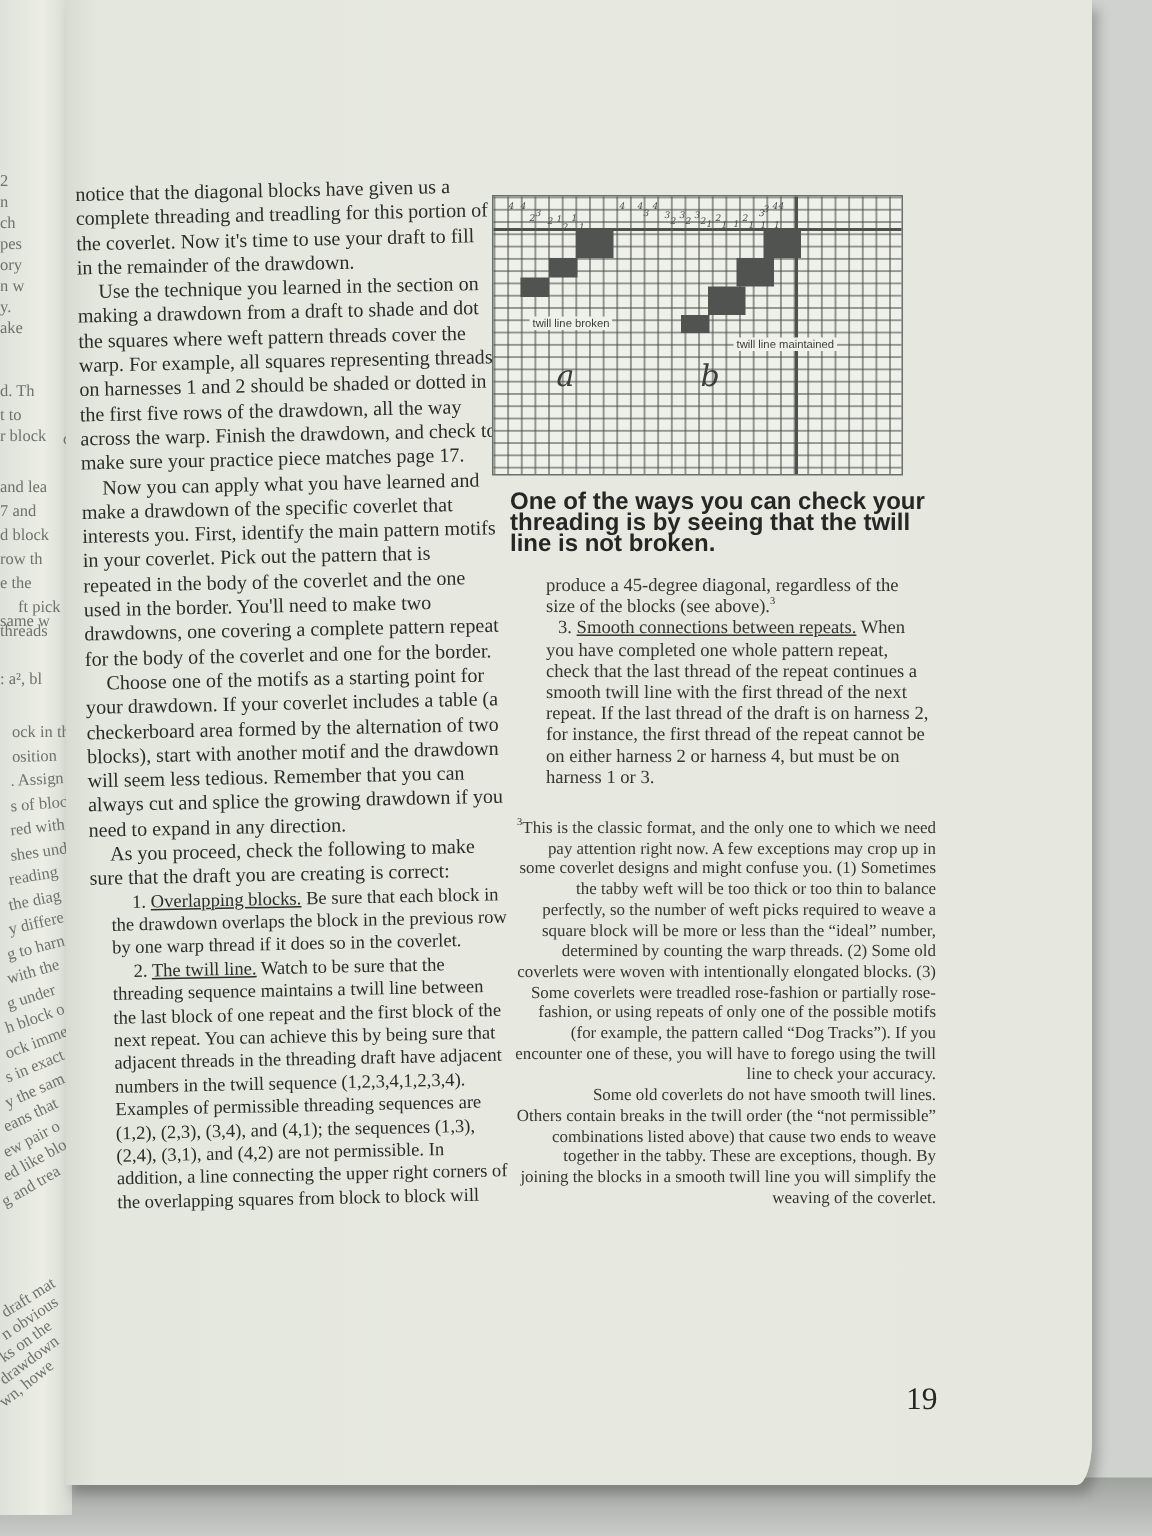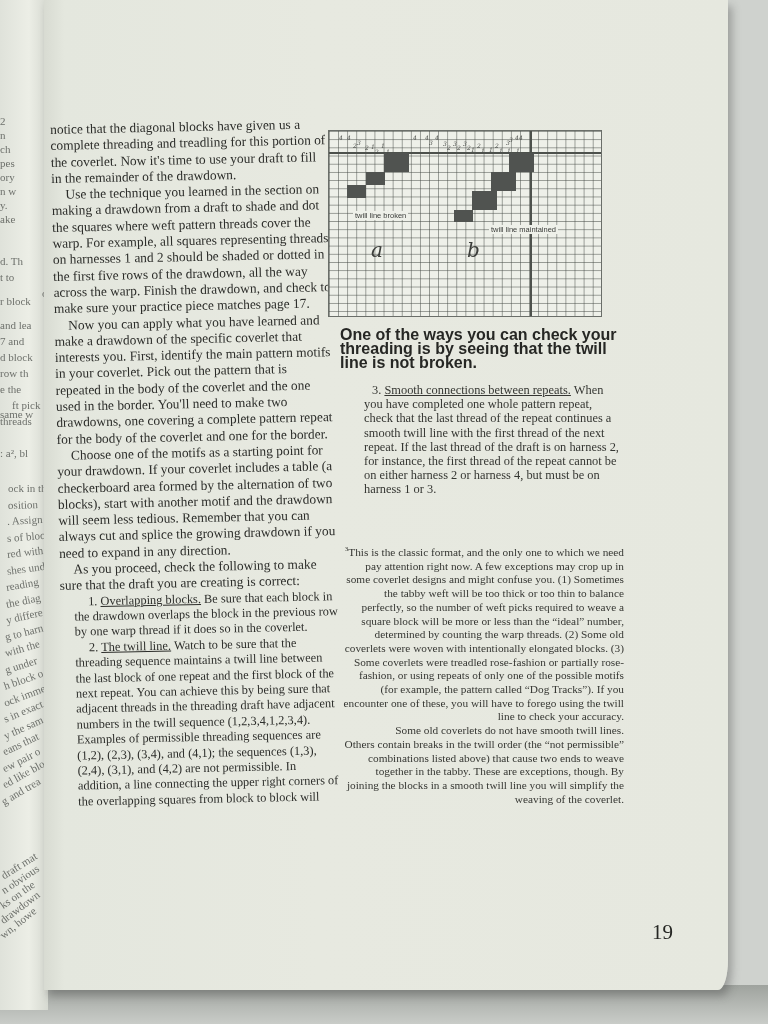--- a/index.html
+++ b/index.html
@@ -74,41 +74,41 @@
   .col-right p.indent { text-indent:8px; }
   .sup { font-size:7px; vertical-align:super; line-height:0; }
   .footnote {
     position:absolute; left:342px; top:546px; width:282px;
     font-size:11.3px; line-height:13.7px; color:#363733;text-align:right;
   }
   .footnote p { margin:0; }
   .footnote p.indent { text-indent:22px; }
   .page-number {
     position:absolute; left:604px; top:920px;
-    font-size:21px; color:#262724;margin-left:48px;
+    font-size:21px; color:#262724;
   }
 </style>
 </head>
 <body>
 
 <div class="backdrop-bottom"></div>
 
 <div class="left-page" id="leftpage">
     <span class="frag" style="top: 115px; left: 0px; transform: rotate(0deg);">2</span>
     <span class="frag" style="top: 129px; left: 0px; transform: rotate(0deg);">n</span>
     <span class="frag" style="top: 143px; left: 0px; transform: rotate(0deg);">ch</span>
     <span class="frag" style="top: 157px; left: 0px; transform: rotate(0deg);">pes</span>
     <span class="frag" style="top: 171px; left: 0px; transform: rotate(0deg);">ory</span>
     <span class="frag" style="top: 185px; left: 0px; transform: rotate(0deg);">n w</span>
     <span class="frag" style="top: 199px; left: 0px; transform: rotate(0deg);">y.</span>
     <span class="frag" style="top: 213px; left: 0px; transform: rotate(0deg);">ake</span>
     <span class="frag" style="top: 255px; left: 0px; transform: rotate(0deg);">d. Th</span>
     <span class="frag" style="top: 271px; left: 0px; transform: rotate(0deg);">t to</span>
     <span class="frag" style="top: 287px; left: 0px; transform: rotate(0deg); padding-left: 42px;">or</span>
-    <span class="frag" style="top: 295px; left: 0px; transform: rotate(0deg);">r block</span>
+    <span class="frag" style="top: 285px; left: 0px; transform: rotate(0deg);">r block</span>
     <span class="frag" style="top: 319px; left: 0px; transform: rotate(0deg);">and lea</span>
     <span class="frag" style="top: 335px; left: 0px; transform: rotate(0deg);">7 and</span>
     <span class="frag" style="top: 351px; left: 0px; transform: rotate(0deg);">d block</span>
     <span class="frag" style="top: 367px; left: 0px; transform: rotate(0deg);">row th</span>
     <span class="frag" style="top: 383px; left: 0px; transform: rotate(0deg);">e the</span>
     <span class="frag" style="top: 399px; left: 12px; transform: rotate(0deg);">ft pick</span>
     <span class="frag" style="top: 415px; left: 0px; transform: rotate(0deg);">threads</span>
     <span class="frag" style="top: 408px; left: 0px; transform: rotate(0deg);">same w</span>
     <span class="frag" style="top: 447px; left: 0px; transform: rotate(0deg);">: a², bl</span>
     <span class="frag" style="top: 482px; left: 8px; transform: rotate(0deg);">ock in th</span>
@@ -202,20 +202,23 @@
     <span class="num" style="left: 180px; top: 6px;">3</span>
     <span class="num" style="left: 186px; top: 4px;">4</span>
     <span class="num" style="left: 190px; top: 4px;">4</span>
     <span class="num" style="left: 178px; top: 17px;">1</span>
     <span class="num" style="left: 187px; top: 17px;">1</span>
   </div>
 
 <div class="caption">One of the ways you can check your threading is by seeing that the twill line is not broken.</div>
 
 <div class="col-right">
+  <p>
+    <span>produce a 45-degree diagonal, regardless of the size of the blocks (see above).</span><span class="sup">3</span>
+  </p>
   <p class="indent">
     <span>3.</span>
     <span class="u">Smooth connections between repeats.</span><span> When you have completed one whole pattern repeat, check that the last thread of the repeat continues a smooth twill line with the first thread of the next repeat. If the last thread of the draft is on harness 2, for instance, the first thread of the repeat cannot be on either harness 2 or harness 4, but must be on harness 1 or 3.</span>
   </p>
 </div>
 
 <div class="footnote">
   <p><span class="sup">3</span><span>This is the classic format, and the only one to which we need pay attention right now. A few exceptions may crop up in some coverlet designs and might confuse you. (1) Sometimes the tabby weft will be too thick or too thin to balance perfectly, so the number of weft picks required to weave a square block will be more or less than the “ideal” number, determined by counting the warp threads. (2) Some old coverlets were woven with intentionally elongated blocks. (3) Some coverlets were treadled rose-fashion or partially rose-fashion, or using repeats of only one of the possible motifs (for example, the pattern called “Dog Tracks”). If you encounter one of these, you will have to forego using the twill line to check your accuracy.</span></p>
   <p class="indent">Some old coverlets do not have smooth twill lines. Others contain breaks in the twill order (the “not permissible” combinations listed above) that cause two ends to weave together in the tabby. These are exceptions, though. By joining the blocks in a smooth twill line you will simplify the weaving of the coverlet.</p>
 </div>

